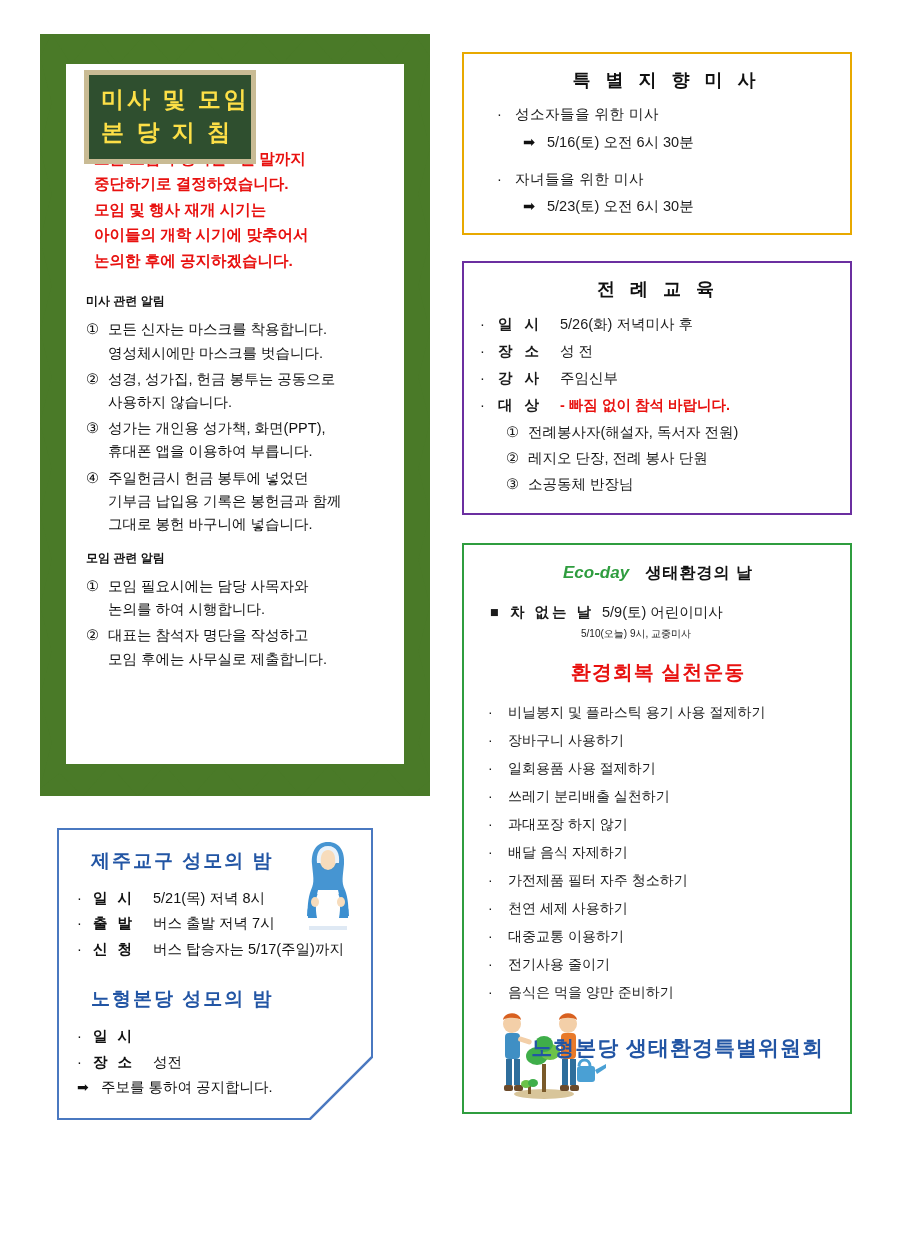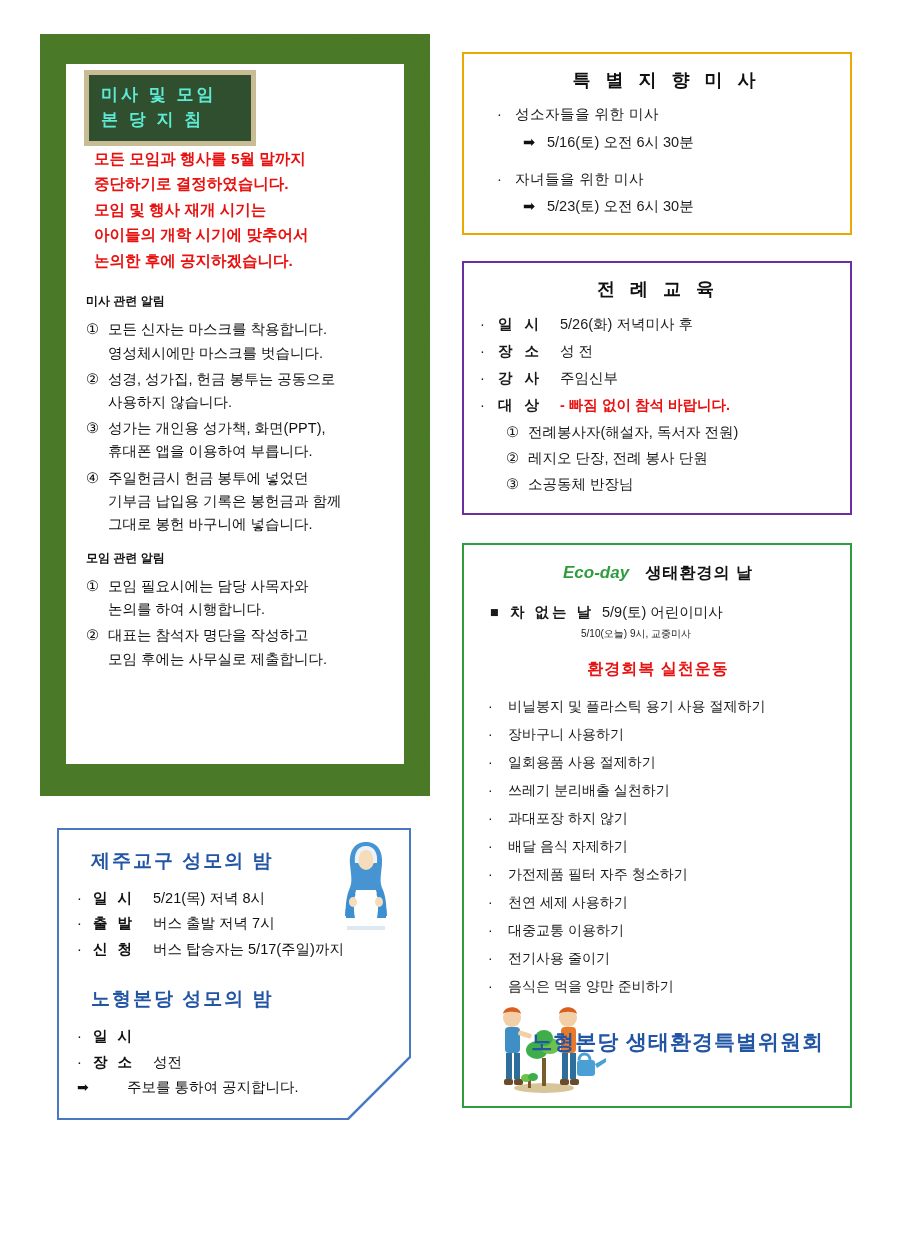--- a/index.html
+++ b/index.html
@@ -55,22 +55,22 @@
   .board {
     position: absolute;
     left: 18px; top: 6px;
     width: 172px;
     background: #2f4f2f;
     border: 5px solid #c9bb94;
     padding: 8px 10px 9px 12px;
     z-index: 5;
   }
   .board div {
-    color: #5eead4;
-    font-size: 17px;
+    color: #fde047;
+    font-size: 23px;
     font-weight: bold;
     letter-spacing: 3px;
     line-height: 1.45;
     white-space: nowrap;
   }
 
   .red-block {
     color: #e8110f;
     font-size: 15.5px;
     font-weight: bold;
@@ -86,21 +86,21 @@
     display: flex; font-size: 14.5px; line-height: 1.6;
     margin-bottom: 3px; color: #111;
   }
   .num-list li .marker { width: 22px; flex: 0 0 22px; }
   .num-list li .body { flex: 1; }
 
   
   .blue-box {
     position: absolute;
     left: 57px; top: 828px;
-    width: 354px;
+    width: 316px;
     border: 2px solid #4a78c0;
     background: #ffffff;
     padding: 16px 14px 18px 18px;
   }
   .blue-box .fold {
     position: absolute;
     right: -2px; bottom: -2px;
     width: 0; height: 0;
     border-left: 62px solid #ffffff;
     border-bottom: 62px solid #ffffff;
@@ -161,21 +161,21 @@
   .eco-label {
     font-size: 16px; font-weight: bold; color: #111;
     letter-spacing: 1px; margin-left: 12px; text-align: right;
   }
   .sq-row { display: flex; font-size: 14.5px; line-height: 1.75; margin-left: 10px; }
   .sq-row .sq { width: 20px; flex: 0 0 20px; }
   .sq-row .k { font-weight: bold; letter-spacing: 3px; flex: 0 0 92px; }
   .sq-row .v { flex: 1; }
   .sq-row-indent { margin-left: 101px; font-size: 10px; line-height: 1.75; }
   .eco-sub {
-    text-align: center; color: #e8110f; font-size: 16px; font-weight: bold;
+    text-align: center; color: #e8110f; font-size: 20px; font-weight: bold;
     letter-spacing: 1px; margin: 16px 0 12px 0;
   }
   .eco-item { display: flex; font-size: 14px; line-height: 2.0; margin-left: 8px; }
   .eco-item .dot { width: 20px; flex: 0 0 20px; }
   .credit {
     color: #2255a4; font-size: 21px; font-weight: bold;
     letter-spacing: 1px; text-align: right; margin: 4px 8px 4px 0;
   }
   .eco-art { position: relative; height: 92px; margin-top: 2px; }
 </style>
@@ -301,21 +301,21 @@
     </div>
     <div class="kv">
       <span class="bullet">·</span>
       <span class="k">장 소</span>
       <span class="v">성전</span>
     </div>
 
     <div class="kv arrow">
       <span class="bullet">➡</span>
       <span class="v">
-        <div style="margin-left:34px;">주보를 통하여 공지합니다.</div>
+        <div style="margin-left:8px;">주보를 통하여 공지합니다.</div>
       </span>
     </div>
 
     <div class="fold"></div>
     <svg style="position:absolute; right:-2px; bottom:-2px; width:64px; height:64px;" viewBox="0 0 64 64">
       <polyline points="0,64 64,0" stroke="#4a78c0" stroke-width="2.5" fill="none"></polyline>
     </svg>
   </div>
 
   <div class="right-col">

